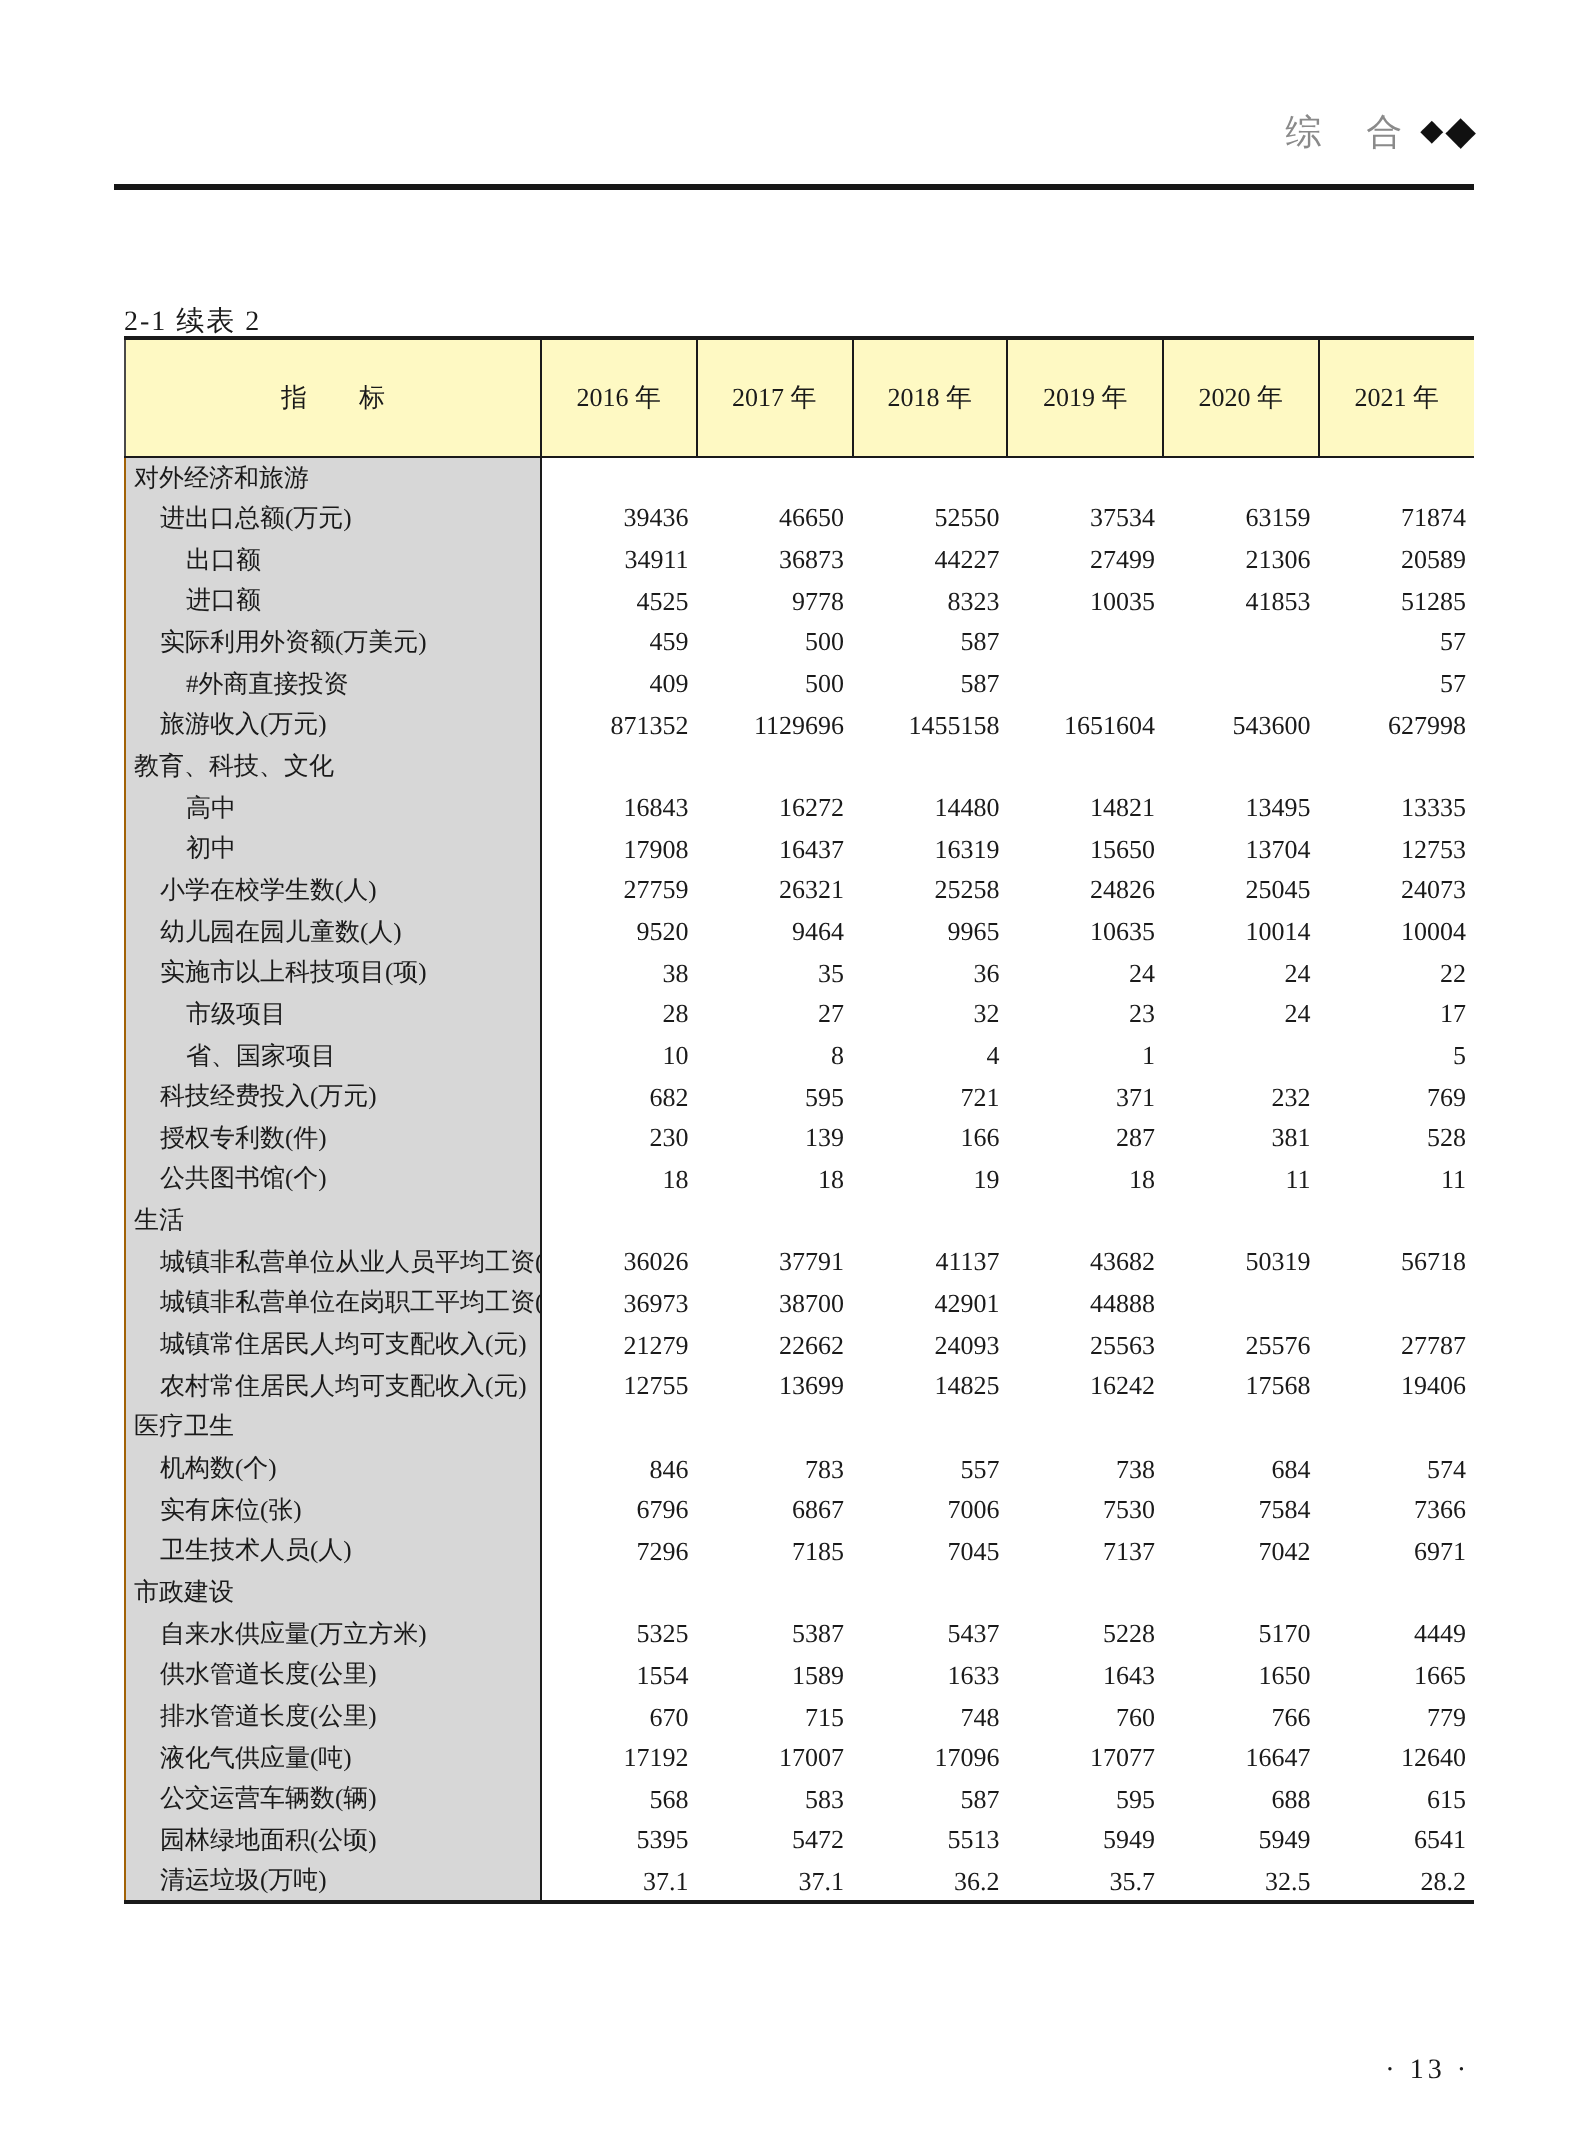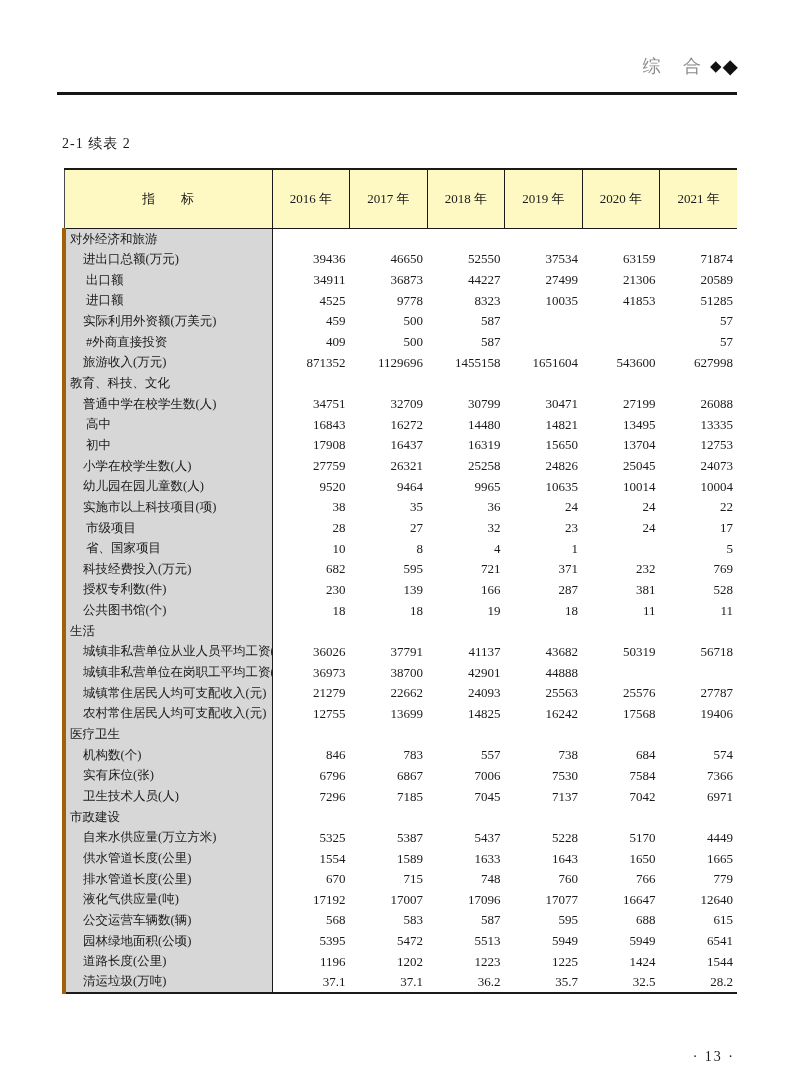--- a/index.html
+++ b/index.html
@@ -9,46 +9,46 @@
     overflow:hidden;
   }
   
   .masthead { position:absolute; top:56px; right:55px; display:flex; align-items:center; line-height:1;margin-left:32px; }
   .masthead-title { color:#8a8a8a; font-size:18px; letter-spacing:9px; }
   .diamond { color:#111; }
   .diamond.d1 { font-size:15px; }
   .diamond.d2 { font-size:20px; margin-left:1px; }
   .toprule { position:absolute; top:92px; left:57px; width:680px; height:3px; background:#161616; }
   
-  .caption { position:absolute; top:135px; left:62px; font-size:14px; letter-spacing:1px; }
+  .caption { position:absolute; top:152px; left:62px; font-size:14px; letter-spacing:1px; }
   
   .stat-table {
     position:absolute; top:168px; left:62px; width:675px;
     border-collapse:collapse; table-layout:fixed; font-size:12.5px;
   }
   .stat-table thead th {
     background:#fef9c3; font-weight:normal; height:58px;
     text-align:center; vertical-align:middle; font-size:13px;
     border-top:2px solid #1a1a1a; border-bottom:1px solid #1a1a1a;
     padding:0; overflow:hidden; white-space:nowrap;
   }
   .stat-table thead th + th { border-left:1px solid #1a1a1a; }
   .stat-table thead th:first-child { border-left:1px solid #4a4a4a; }
   .stat-table tbody tr { height:20.66px; }
   .stat-table tbody td { padding:0; vertical-align:middle; overflow:hidden; white-space:nowrap; }
   .stat-table td.label {
-    background:#d7d7d7; border-right:1px solid #1a1a1a; border-left:4px solid #a16207;
+    background:#d7d7d7; border-right:1px solid #1a1a1a; border-left:1px solid #a16207;
   }
   .stat-table td.label.indent0 { padding-left:4px; }
   .stat-table td.label.indent1 { padding-left:17px; }
-  .stat-table td.label.indent2 { padding-left:20px; }
+  .stat-table td.label.indent2 { padding-left:30px; }
   .stat-table td.val { text-align:right; padding-right:4px; font-size:13px; }
   .stat-table tbody tr:last-child td { border-bottom:2px solid #1a1a1a; }
   
-  .page-number { position:absolute; top:1028px; right:58px; font-size:14px; letter-spacing:2px;margin-top:21px; }
+  .page-number { position:absolute; top:1028px; right:58px; font-size:14px; letter-spacing:2px; }
 </style>
 </head>
 <body>
 
 <div class="page">
 
   <div class="masthead">
     <span class="masthead-title">综 合</span>
     <span class="diamond d1">◆</span>
     <span class="diamond d2">◆</span>
@@ -146,29 +146,20 @@
         <tr>
           <td class="label indent0">教育、科技、文化</td>
           <td class="val"></td>
           <td class="val"></td>
           <td class="val"></td>
           <td class="val"></td>
           <td class="val"></td>
           <td class="val"></td>
         </tr>
         <tr>
-          <td class="label indent1">普通中学在校学生数(人)</td>
-          <td class="val">34751</td>
-          <td class="val">32709</td>
-          <td class="val">30799</td>
-          <td class="val">30471</td>
-          <td class="val">27199</td>
-          <td class="val">26088</td>
-        </tr>
-        <tr>
           <td class="label indent2">高中</td>
           <td class="val">16843</td>
           <td class="val">16272</td>
           <td class="val">14480</td>
           <td class="val">14821</td>
           <td class="val">13495</td>
           <td class="val">13335</td>
         </tr>
         <tr>
           <td class="label indent2">初中</td>
@@ -389,29 +380,20 @@
         <tr>
           <td class="label indent1">园林绿地面积(公顷)</td>
           <td class="val">5395</td>
           <td class="val">5472</td>
           <td class="val">5513</td>
           <td class="val">5949</td>
           <td class="val">5949</td>
           <td class="val">6541</td>
         </tr>
         <tr>
-          <td class="label indent1">道路长度(公里)</td>
-          <td class="val">1196</td>
-          <td class="val">1202</td>
-          <td class="val">1223</td>
-          <td class="val">1225</td>
-          <td class="val">1424</td>
-          <td class="val">1544</td>
-        </tr>
-        <tr>
           <td class="label indent1">清运垃圾(万吨)</td>
           <td class="val">37.1</td>
           <td class="val">37.1</td>
           <td class="val">36.2</td>
           <td class="val">35.7</td>
           <td class="val">32.5</td>
           <td class="val">28.2</td>
         </tr>
       </tbody>
   </table>

